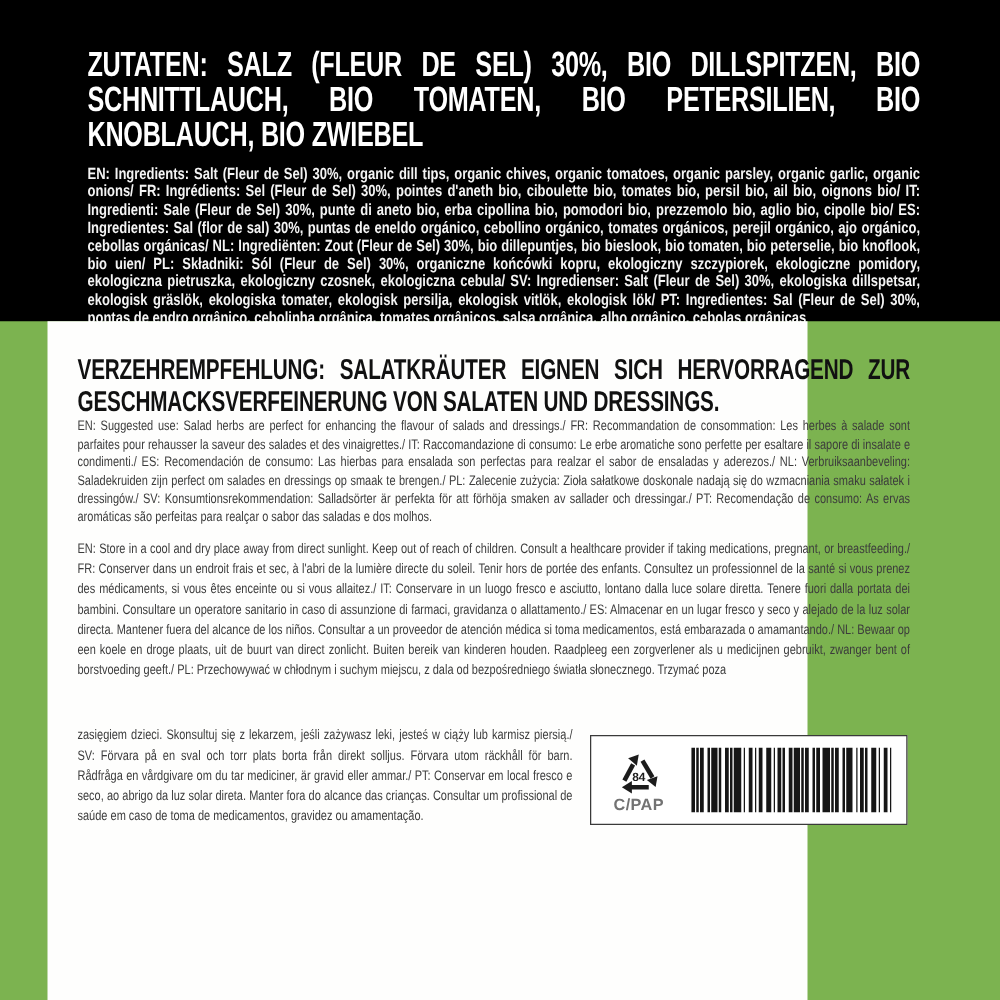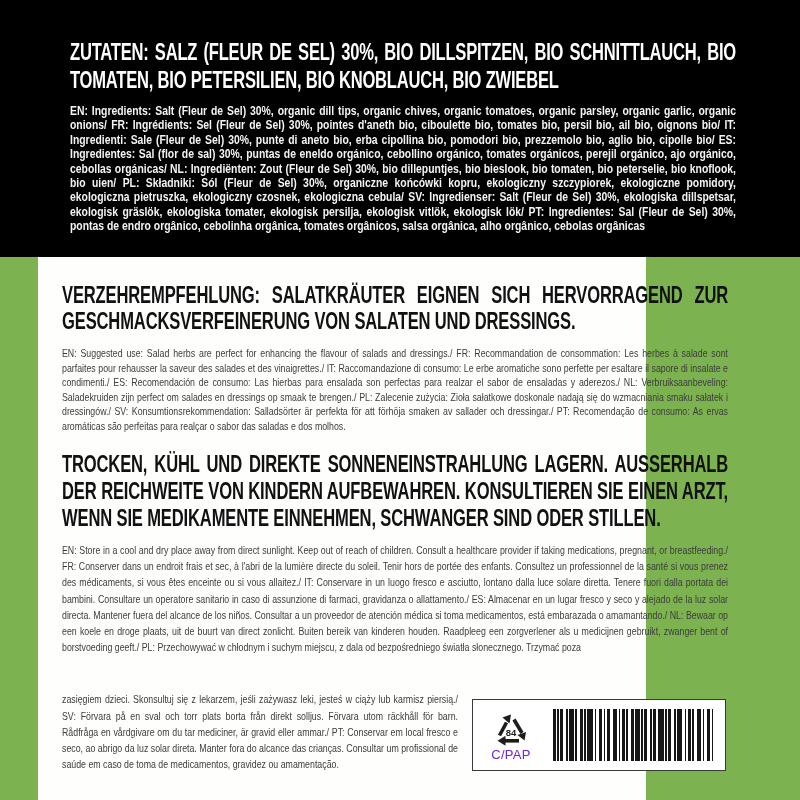--- a/index.html
+++ b/index.html
@@ -13,46 +13,46 @@
   .black-panel{
     position:absolute;left:0;top:0;width:800px;height:257px;
     background:#000;box-sizing:border-box;
     padding:38px 64px 0 70px;color:#fff;
   }
   
   .cond{transform-origin:0 0;text-align:justify;}
   .cond.h{width:138.9%;transform:scaleX(0.72);}
   .cond.s{width:125%;transform:scaleX(0.8);}
 
-  .blk-headline{font-size:23px;line-height:28px;font-weight:bold;letter-spacing:-0.3px;}
+  .blk-headline{font-size:28px;line-height:28px;font-weight:bold;letter-spacing:-0.3px;}
   .blk-body{margin-top:10px;font-size:13px;line-height:14.4px;font-weight:bold;color:#f4f4f4;}
 
   
   .white-panel{
     position:absolute;left:38px;top:257px;width:608px;bottom:0;
     background:#fefefd;box-sizing:border-box;
     padding:26px 0 0 24px;color:#1a1a1a;
   }
   .content{width:666px;}
   .h-dark{font-size:23px;line-height:25.5px;font-weight:bold;color:#111;letter-spacing:-0.2px;}
   .h-dark.h2{line-height:27px;margin-top:18px;}
-  .para{font-size:11px;line-height:14.5px;color:#3c3c3c;margin-top:12px;}
+  .para{font-size:11px;line-height:14.5px;color:#3c3c3c;}
   .storage-p1{font-size:11px;line-height:16.2px;color:#3c3c3c;margin-top:10px;}
   .storage-row{position:relative;min-height:100px;margin-top:2px;}
   .storage-p2-wrap{width:396px;margin-top:36px;}
   .storage-p2{font-size:11px;line-height:16.2px;color:#3c3c3c;}
 
   
   .barcode-box{
     position:absolute;right:2px;top:8px;width:254px;height:72px;
     border:1.5px solid #3a3a3a;background:#fff;box-sizing:border-box;
     display:flex;align-items:center;padding:0 10px;gap:14px;
   }
   .recycle-wrap{display:flex;flex-direction:column;align-items:center;width:58px;text-align:center;}
-  .cpap{font-size:13px;font-weight:normal;color:#6d28d9;letter-spacing:0.3px;margin-top:-2px;}
+  .cpap{font-size:13px;font-weight:bold;color:#737373;letter-spacing:0.3px;margin-top:-2px;}
   .barcode{display:flex;height:52px;width:168px;overflow:hidden;}
   .barcode .bar{height:100%;background:#161616;flex:0 0 auto;}
   .barcode .gap{height:100%;background:transparent;flex:0 0 auto;}
 </style>
 </head>
 <body>
 
 <div class="black-panel">
   <div class="blk-headline">
     <div class="cond h">ZUTATEN: SALZ (FLEUR DE SEL) 30%, BIO DILLSPITZEN, BIO SCHNITTLAUCH, BIO TOMATEN, BIO PETERSILIEN, BIO KNOBLAUCH, BIO ZWIEBEL</div>
@@ -66,23 +66,20 @@
   <div class="content">
 
     <div class="h-dark">
       <div class="cond h">VERZEHREMPFEHLUNG: SALATKRÄUTER EIGNEN SICH HERVORRAGEND ZUR GESCHMACKSVERFEINERUNG VON SALATEN UND DRESSINGS.</div>
     </div>
 
     <div class="para">
       <div class="cond s">EN: Suggested use: Salad herbs are perfect for enhancing the flavour of salads and dressings./ FR: Recommandation de consommation: Les herbes à salade sont parfaites pour rehausser la saveur des salades et des vinaigrettes./ IT: Raccomandazione di consumo: Le erbe aromatiche sono perfette per esaltare il sapore di insalate e condimenti./ ES: Recomendación de consumo: Las hierbas para ensalada son perfectas para realzar el sabor de ensaladas y aderezos./ NL: Verbruiksaanbeveling: Saladekruiden zijn perfect om salades en dressings op smaak te brengen./ PL: Zalecenie zużycia: Zioła sałatkowe doskonale nadają się do wzmacniania smaku sałatek i dressingów./ SV: Konsumtionsrekommendation: Salladsörter är perfekta för att förhöja smaken av sallader och dressingar./ PT: Recomendação de consumo: As ervas aromáticas são perfeitas para realçar o sabor das saladas e dos molhos.</div>
     </div>
 
-    <div class="h-dark h2">
-      <div class="cond h">TROCKEN, KÜHL UND DIREKTE SONNENEINSTRAHLUNG LAGERN. AUSSERHALB DER REICHWEITE VON KINDERN AUFBEWAHREN. KONSULTIEREN SIE EINEN ARZT, WENN SIE MEDIKAMENTE EINNEHMEN, SCHWANGER SIND ODER STILLEN.</div>
-    </div>
 
     <div class="storage-p1">
       <div class="cond s">EN: Store in a cool and dry place away from direct sunlight. Keep out of reach of children. Consult a healthcare provider if taking medications, pregnant, or breastfeeding./ FR: Conserver dans un endroit frais et sec, à l'abri de la lumière directe du soleil. Tenir hors de portée des enfants. Consultez un professionnel de la santé si vous prenez des médicaments, si vous êtes enceinte ou si vous allaitez./ IT: Conservare in un luogo fresco e asciutto, lontano dalla luce solare diretta. Tenere fuori dalla portata dei bambini. Consultare un operatore sanitario in caso di assunzione di farmaci, gravidanza o allattamento./ ES: Almacenar en un lugar fresco y seco y alejado de la luz solar directa. Mantener fuera del alcance de los niños. Consultar a un proveedor de atención médica si toma medicamentos, está embarazada o amamantando./ NL: Bewaar op een koele en droge plaats, uit de buurt van direct zonlicht. Buiten bereik van kinderen houden. Raadpleeg een zorgverlener als u medicijnen gebruikt, zwanger bent of borstvoeding geeft./ PL: Przechowywać w chłodnym i suchym miejscu, z dala od bezpośredniego światła słonecznego. Trzymać poza</div>
     </div>
 
     <div class="storage-row">
       <div class="storage-p2-wrap storage-p2">
         <div class="cond s">zasięgiem dzieci. Skonsultuj się z lekarzem, jeśli zażywasz leki, jesteś w ciąży lub karmisz piersią./ SV: Förvara på en sval och torr plats borta från direkt solljus. Förvara utom räckhåll för barn. Rådfråga en vårdgivare om du tar mediciner, är gravid eller ammar./ PT: Conservar em local fresco e seco, ao abrigo da luz solar direta. Manter fora do alcance das crianças. Consultar um profissional de saúde em caso de toma de medicamentos, gravidez ou amamentação.</div>
       </div>
 

